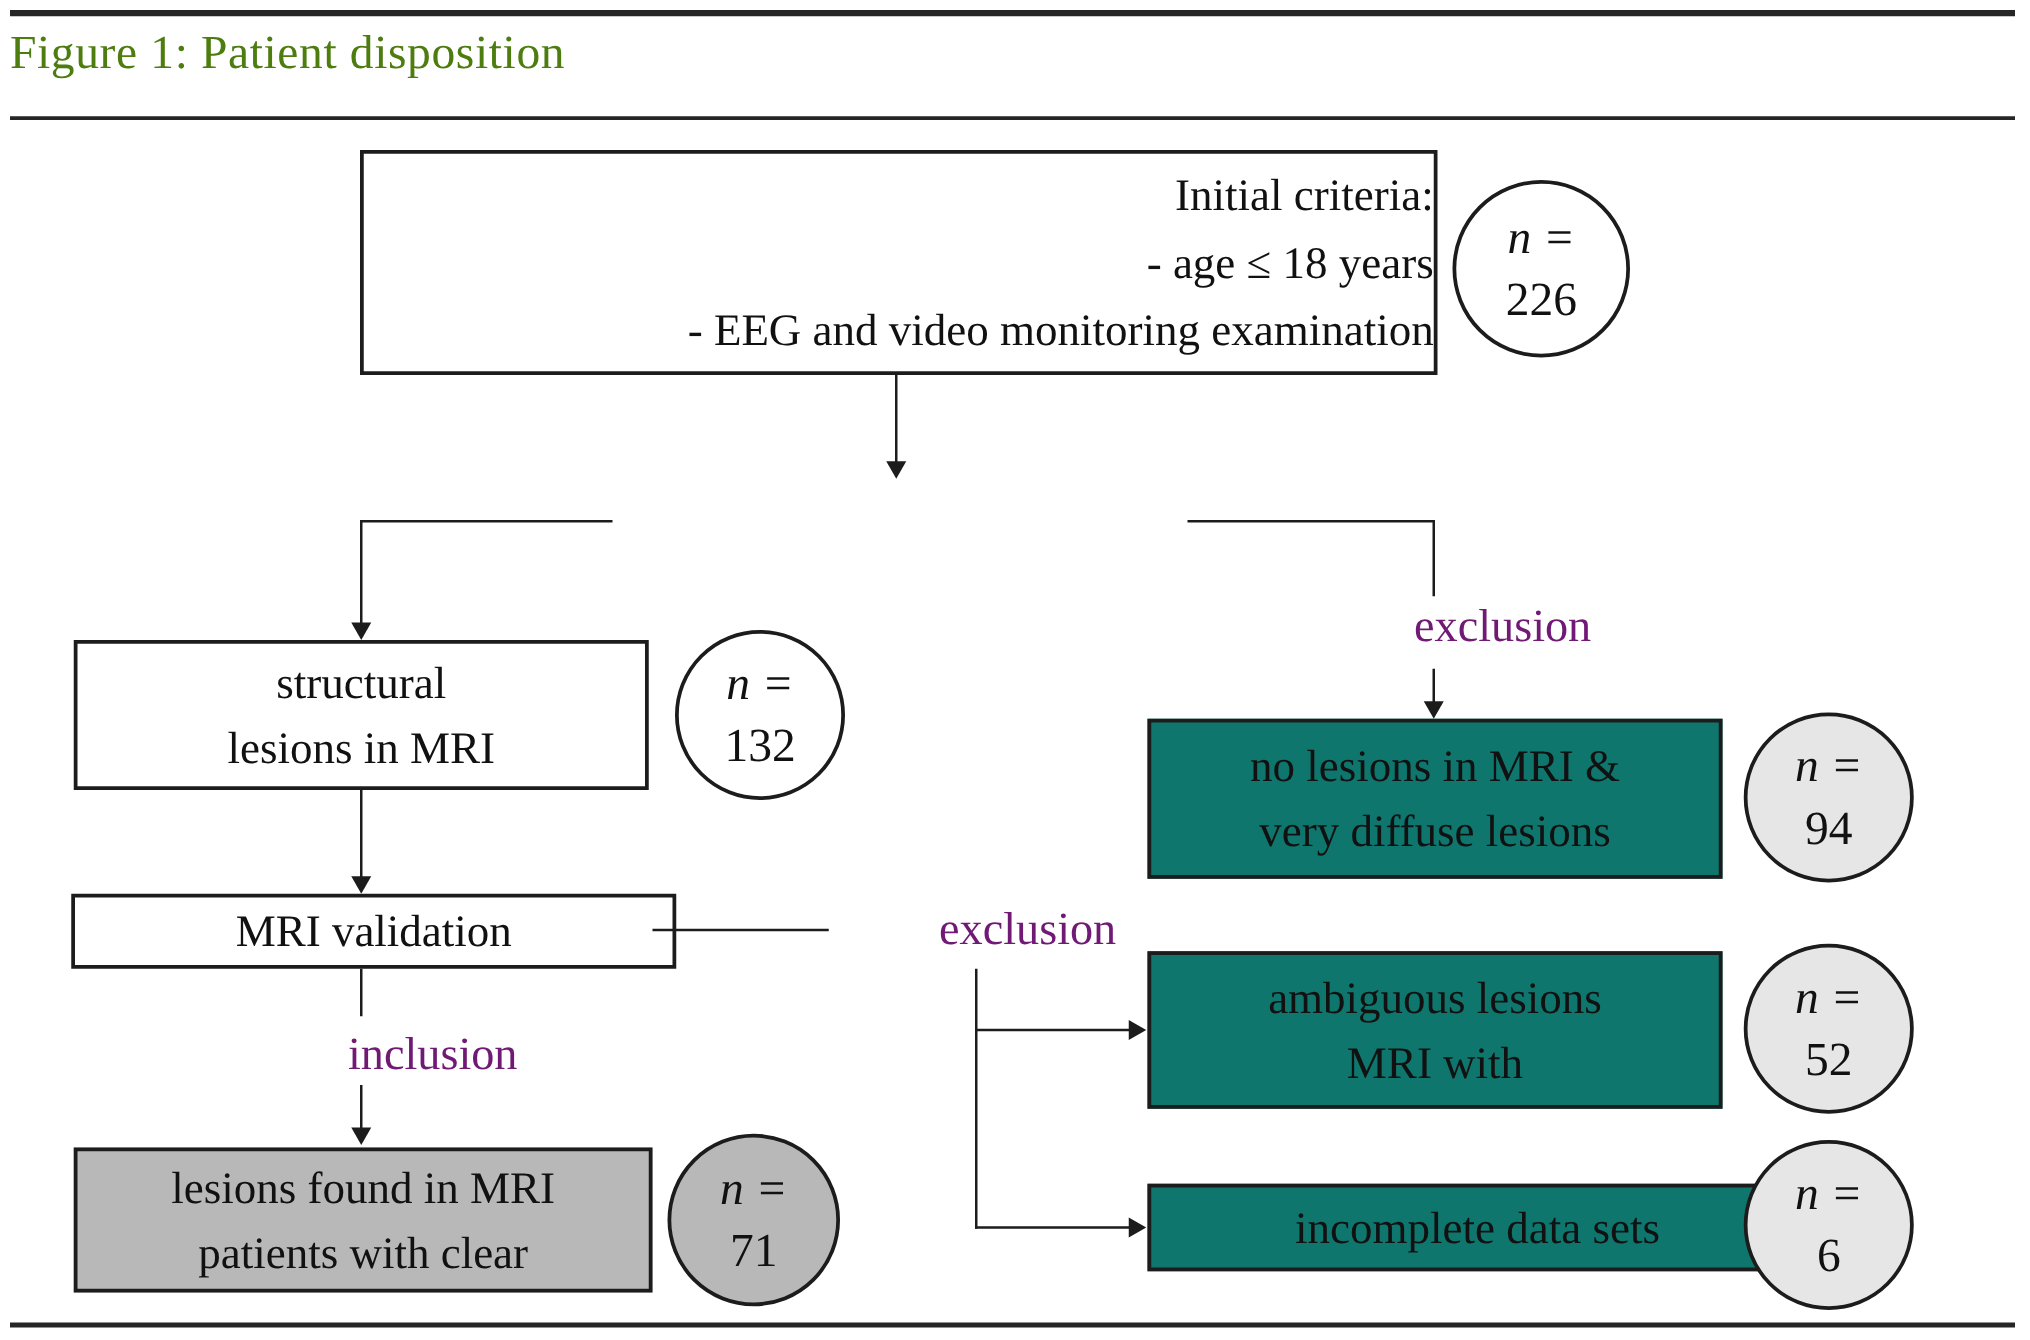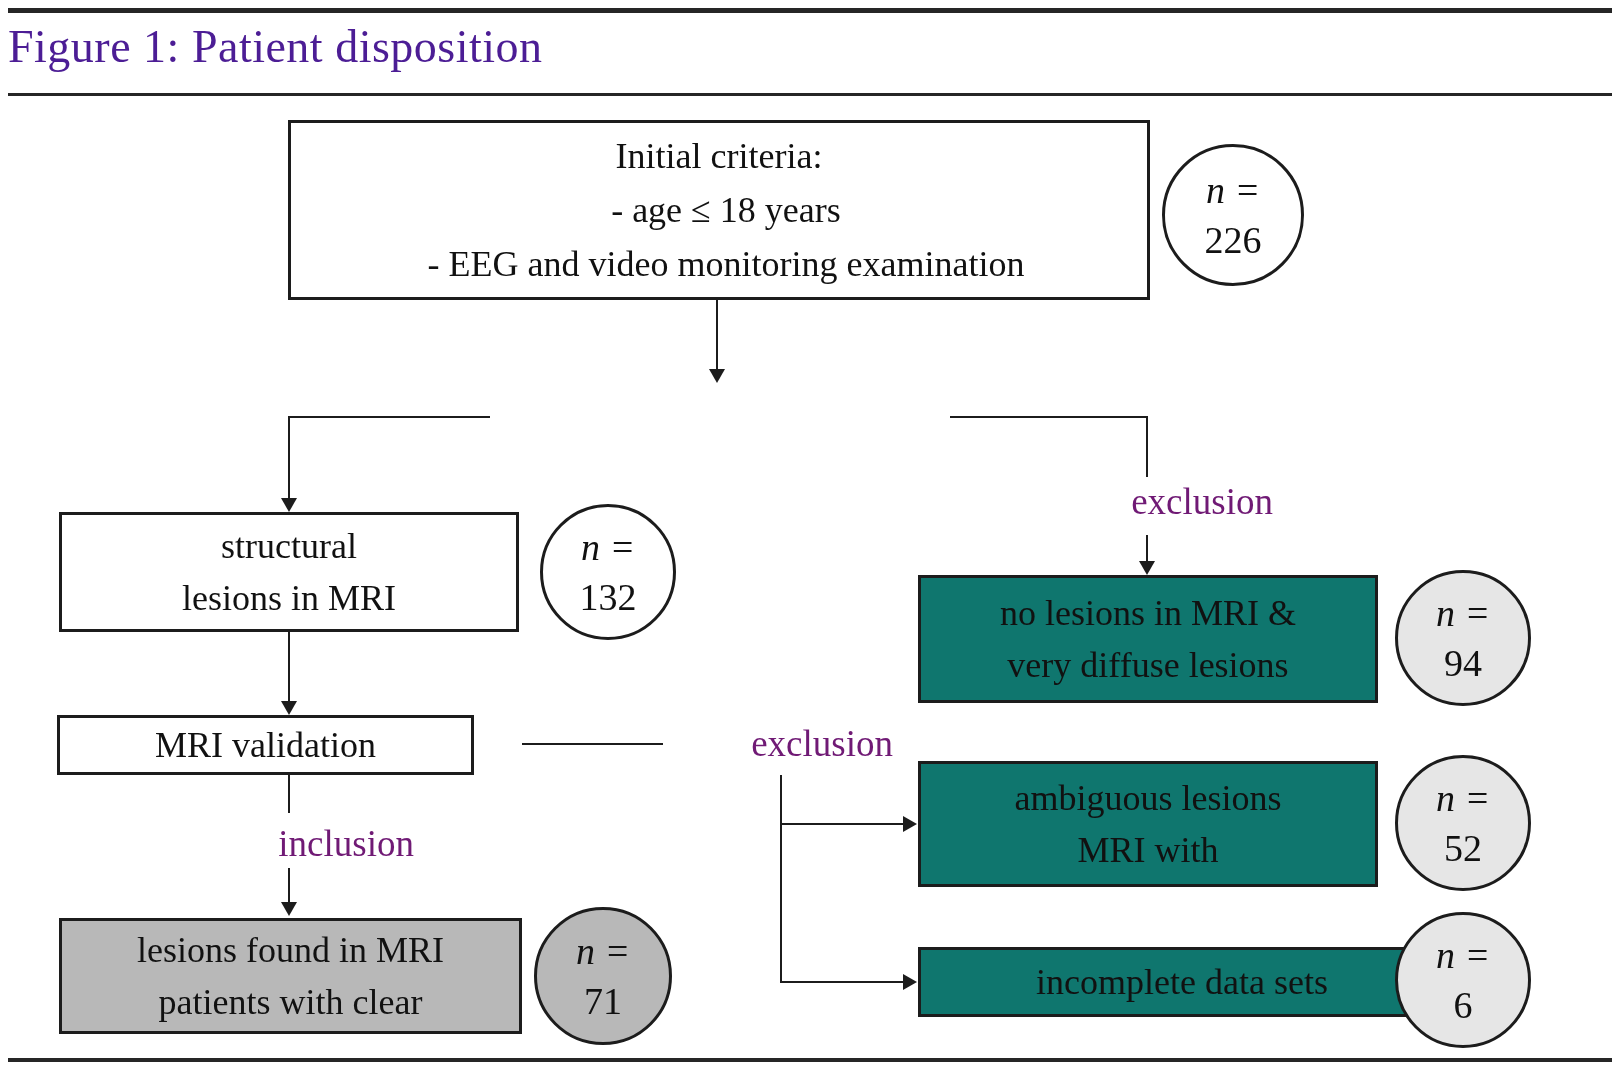--- a/index.html
+++ b/index.html
@@ -2,32 +2,32 @@
 <html><head>
 <meta charset="utf-8">
 <style>
   html,body{margin:0;padding:0;background:#ffffff;}
   #stage{
     position:relative;width:1624px;height:1072px;background:#ffffff;
     font-family:"Liberation Serif","DejaVu Serif",serif;color:#111;overflow:hidden;
   }
   .rule{position:absolute;background:#262626;}
   #figure-title{
-    position:absolute;left:8px;top:20px;font-size:46px;color:#4c1d95;
+    position:absolute;left:8px;top:20px;font-size:38px;color:#4d7c0f;
     letter-spacing:0.5px;white-space:nowrap;
   }
   .node{
     position:absolute;box-sizing:border-box;border:3px solid #1c1c1c;background:#ffffff;
     display:flex;flex-direction:column;justify-content:center;align-items:center;
     font-size:36px;line-height:52px;text-align:center;
   }
   .node.gray-light{background:#0f766e;}
   .node.gray-dark{background:#b8b8b8;}
   .node .ln{display:block;white-space:nowrap;}
-  #initial-criteria-box{align-items:center;line-height:54px;}
+  #initial-criteria-box{align-items:flex-end;line-height:54px;}
   #initial-criteria-box .ln-center{text-align:center;}
   #initial-criteria-box .ln-left{text-align:left;padding-left:14px;}
   .badge{
     position:absolute;box-sizing:border-box;border:3px solid #1c1c1c;border-radius:50%;
     background:#ffffff;display:flex;flex-direction:column;justify-content:center;align-items:center;
     font-size:38px;line-height:50px;font-style:italic;text-align:center;
   }
   .badge.gray-light{background:#e6e6e6;}
   .badge.gray-dark{background:#b8b8b8;}
   .badge .num{font-style:normal;}
@@ -92,21 +92,21 @@
     <span class="ln">very diffuse lesions</span>
   </div>
   <div class="badge gray-light" style="left:1395px;top:570px;width:136px;height:136px;">
     <span>n =</span>
     <span class="num">94</span>
   </div>
 
   <div class="vline" style="left:288px;top:632px;height:70px;"></div>
   <div class="arrow-down" style="left:281px;top:701px;"></div>
 
-  <div class="node" style="left:57px;top:715px;width:417px;height:60px;">
+  <div class="node" style="left:57px;top:715px;width:484px;height:60px;">
     <span class="ln">MRI validation</span>
   </div>
 
   <div class="hline" style="left:522px;top:743px;width:141px;"></div>
   <div class="edge-label" style="left:663px;top:722px;width:230px;">exclusion</div>
   <div class="vline" style="left:780px;top:775px;height:208px;"></div>
   <div class="hline" style="left:780px;top:823px;width:125px;"></div>
   <div class="arrow-right" style="left:903px;top:816px;"></div>
   <div class="hline" style="left:780px;top:981px;width:125px;"></div>
   <div class="arrow-right" style="left:903px;top:974px;"></div>

